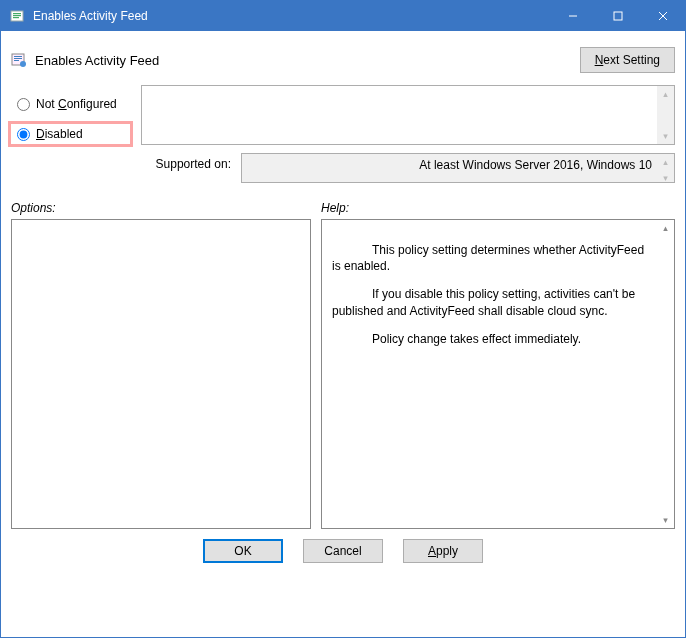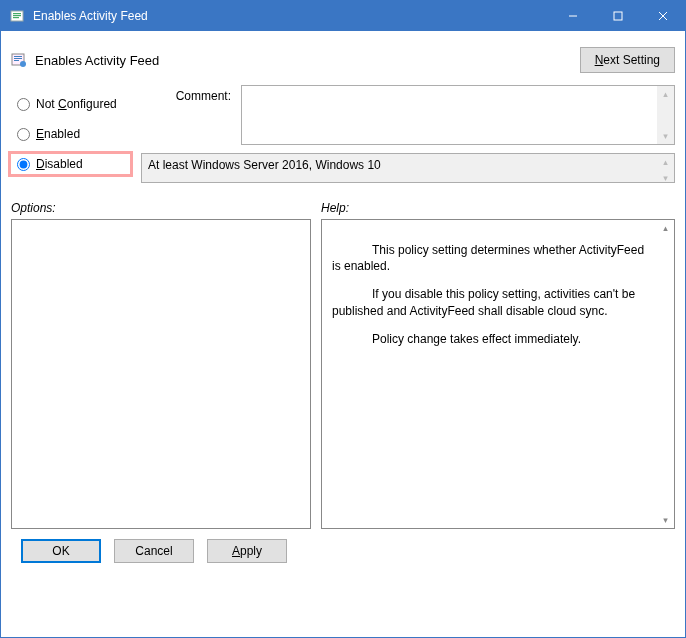--- a/index.html
+++ b/index.html
@@ -70,21 +70,21 @@
     border: 3px solid #fca5a5;
     margin-left: -3px;
     margin-right: 8px;
   }
 
   .info-col { flex: 1; }
   .info-row { display: flex; margin-bottom: 8px; }
   .info-label { width: 100px; text-align: right; padding-right: 10px; padding-top: 4px; }
   .textarea-wrap { flex: 1; position: relative; border: 1px solid #adadad; background: #fff; }
   .textarea-wrap.ro { background: #f0f0f0; }
-  .textarea-content { padding: 4px 22px 4px 6px; min-height: 58px; }
+  .textarea-content { padding: 4px 22px 4px 6px; min-height: 58px; text-align: right; }
   .textarea-content.short { min-height: 28px; }
   .scroll-hint {
     position: absolute; right: 0; top: 0; bottom: 0; width: 17px;
     display: flex; flex-direction: column; justify-content: space-between;
     background: #f0f0f0;
   }
   .scroll-hint span { text-align: center; color: #bbb; font-size: 9px; line-height: 16px;}
 
   .panels-labels { display: flex; padding: 10px 0 4px 0; font-style: italic; }
   .panels-labels .left { width: 300px; }
@@ -97,23 +97,23 @@
     padding: 10px 10px;
     overflow: hidden;
   }
   .panel.left { width: 300px; }
   .panel.right { flex: 1; margin-left: 10px; position: relative; }
   .panel.right .body { padding-right: 16px; line-height: 1.35; }
   .panel.right .scroll-hint { background: transparent; }
   .indent { text-indent: 40px; }
 
   .footer {
-    display: flex; justify-content: flex-start;
+    display: flex; justify-content: center;
     padding: 10px;
-    gap: 13px;
+    gap: 20px;
   }
   .footer button {
     width: 80px; height: 24px;
     background: #e1e1e1;
     border: 1px solid #adadad;
     font-family: inherit; font-size: 12px;
     cursor: pointer;
   }
   .footer button.primary {
     border: 1px solid #0078d7;
@@ -168,42 +168,38 @@
     <span class="policy-title">Enables Activity Feed</span>
     <button class="nav-btn"><span class="ul">N</span>ext Setting</button>
   </div>
 
   <div class="settings-row">
     <div class="radio-col">
       <div class="radio-item">
         <input type="radio" name="st" style="">
         <label>Not <span class="ul">C</span>onfigured</label>
       </div>
-      <div class="radio-item">
-        <input type="radio" name="st" style="">
-        <label><span class="ul">E</span>nabled</label>
-      </div>
       <div class="radio-item highlighted">
         <input type="radio" name="st" checked="" style="">
         <label><span class="ul">D</span>isabled</label>
       </div>
     </div>
 
     <div class="info-col">
       <div class="info-row">
-        <div class="info-label">Comment:</div>
         <div class="textarea-wrap">
           <div class="textarea-content"></div>
           <div class="scroll-hint">
               <span>▴</span>
               <span>▾</span>
             </div>
         </div>
       </div>
       <div class="info-row">
+        <div class="info-label">Supported on:</div>
         <div class="textarea-wrap ro">
           <div class="textarea-content short">At least Windows Server 2016, Windows 10</div>
           <div class="scroll-hint">
               <span>▴</span>
               <span>▾</span>
             </div>
         </div>
       </div>
     </div>
   </div>

